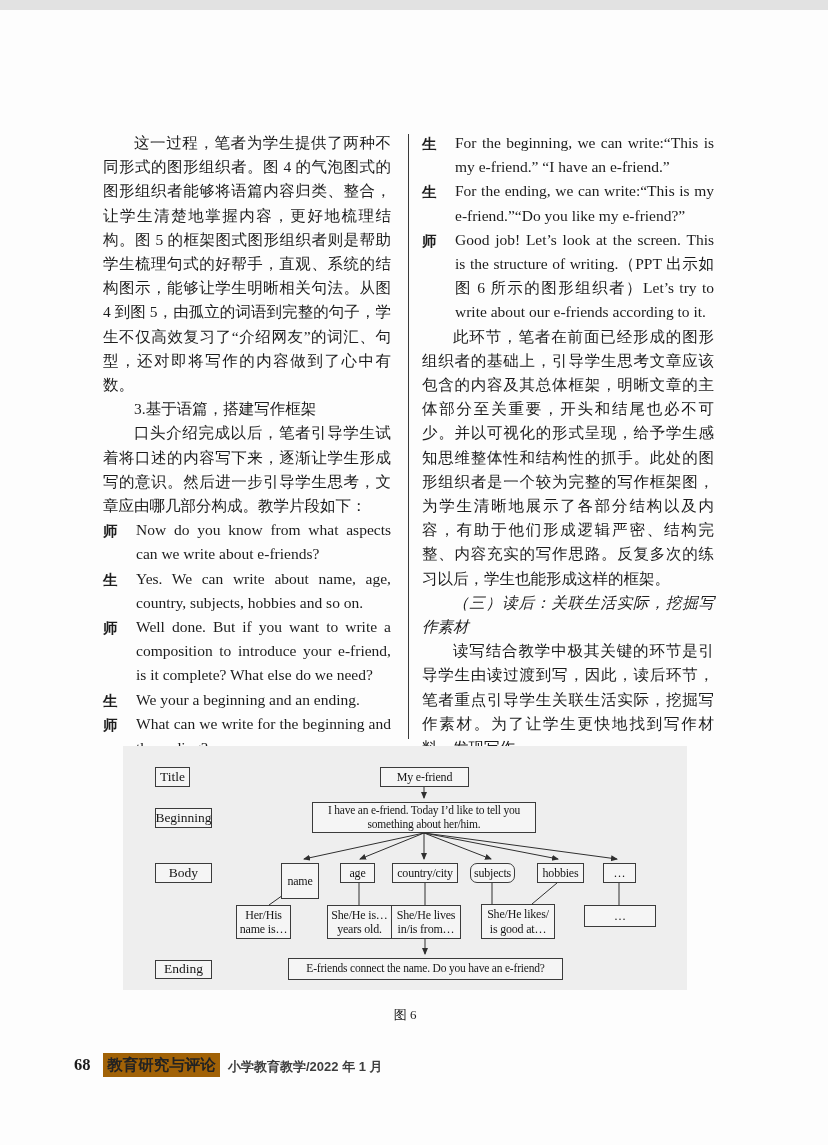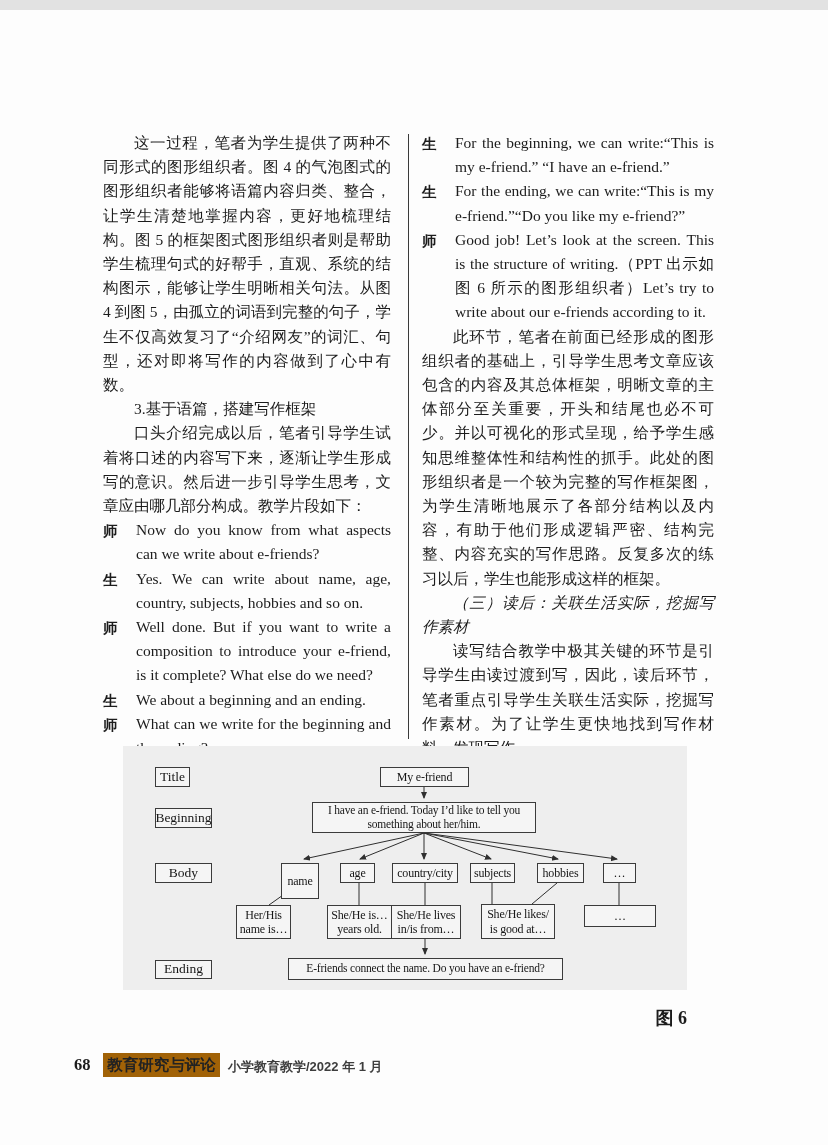--- a/index.html
+++ b/index.html
@@ -37,32 +37,32 @@
   .lbl{font-size:13.5px;letter-spacing:0;}
   .lbl-title{left:32px;top:21px;width:35px;height:20px;}
   .lbl-beginning{left:32px;top:62px;width:57px;height:20px;}
   .lbl-body{left:32px;top:117px;width:57px;height:20px;}
   .lbl-ending{left:32px;top:214px;width:57px;height:19px;}
   .bx-title{left:257px;top:21px;width:89px;height:20px;}
   .bx-beginning{left:189px;top:56px;width:224px;height:31px;font-size:11.5px;}
   .bx-name{left:158px;top:117px;width:38px;height:36px;}
   .bx-age{left:217px;top:117px;width:35px;height:20px;}
   .bx-country{left:269px;top:117px;width:66px;height:20px;}
-  .bx-subjects{left:347px;top:117px;width:45px;height:20px;}
+  .bx-subjects{left:347px;top:117px;width:45px;height:20px;border-radius:7px;}
   .bx-hobbies{left:414px;top:117px;width:47px;height:20px;}
   .bx-dots1{left:480px;top:117px;width:33px;height:20px;}
   .bx-herhis{left:113px;top:159px;width:55px;height:34px;}
   .bx-sheis{left:184px;top:159px;width:65px;height:34px;margin-left:20px;}
   .bx-shelives{left:268px;top:159px;width:70px;height:34px;}
   .bx-shelikes{left:358px;top:158px;width:74px;height:35px;}
   .bx-dots2{left:461px;top:159px;width:72px;height:22px;}
   .bx-ending{left:165px;top:212px;width:275px;height:22px;font-size:11.5px;white-space:nowrap;}
 
-  .fig-caption{position:absolute;left:123px;top:1006px;width:564px;text-align:right;
-    font-weight:bold;font-size:18px;}
+  .fig-caption{position:absolute;left:123px;top:1006px;width:564px;text-align:center;
+    font-weight:normal;font-size:13px;}
 
   
   .pagenum{position:absolute;left:74px;top:1055px;font-weight:bold;font-size:16.5px;}
   .journal-box{
     position:absolute;left:103px;top:1053px;width:117px;height:24px;background:#a16207;
     display:flex;align-items:center;justify-content:center;
     font-family:"Liberation Sans","DejaVu Sans",sans-serif;font-weight:bold;font-size:15.5px;color:#222;
   }
   .issue{position:absolute;left:228px;top:1058px;
     font-family:"Liberation Sans","DejaVu Sans",sans-serif;font-weight:bold;font-size:13px;color:#3d3d3d;}
@@ -85,21 +85,21 @@
     <div class="dlg">
       <span class="spk">生</span>
       <span>Yes. We can write about name, age, country, subjects, hobbies and so on.</span>
     </div>
     <div class="dlg">
       <span class="spk">师</span>
       <span>Well done. But if you want to write a composition to introduce your e-friend, is it complete? What else do we need?</span>
     </div>
     <div class="dlg">
       <span class="spk">生</span>
-      <span>We about a beginning and an ending.</span>
+      <span>We your a beginning and an ending.</span>
     </div>
     <div class="dlg">
       <span class="spk">师</span>
       <span>What can we write for the beginning and the ending?</span>
     </div>
   </div>
 
   <div class="divider"></div>
 
   <div class="col col-right">

